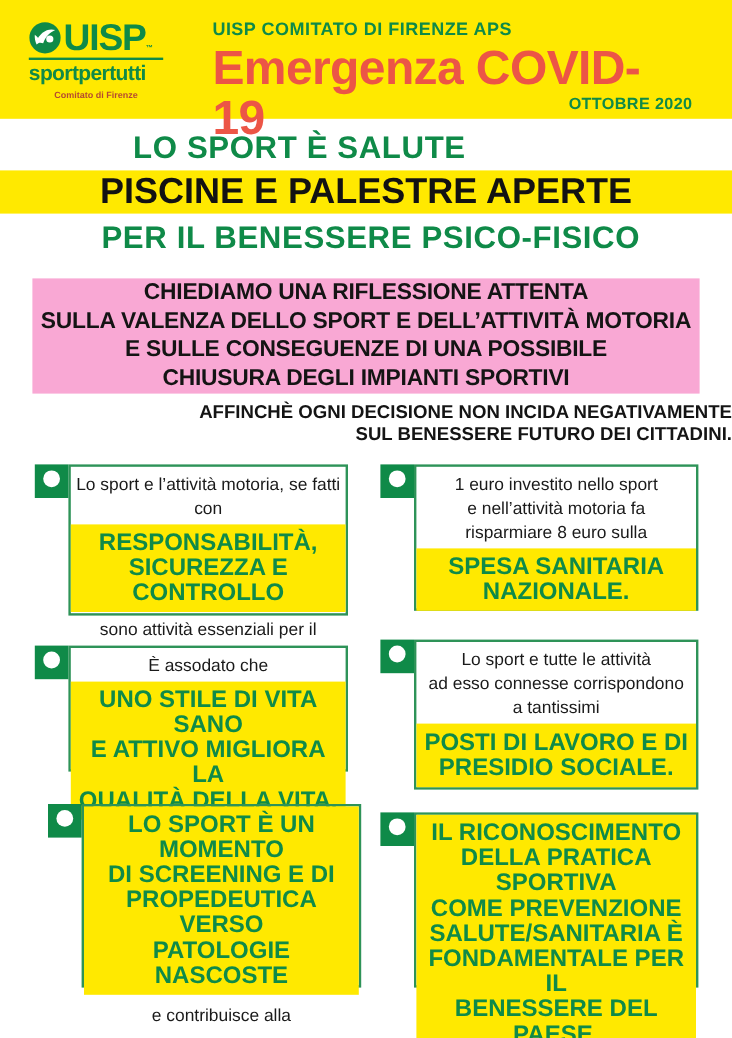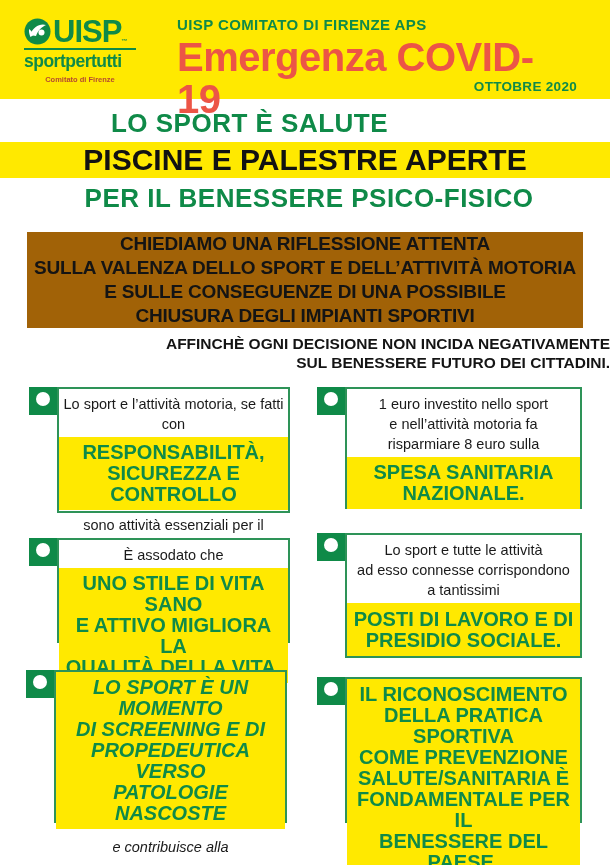--- a/index.html
+++ b/index.html
@@ -26,21 +26,21 @@
 
   
   .slogan1{position:absolute;left:0;top:108px;width:499px;text-align:center;
     color:#0F8A48;font-weight:bold;font-size:26px;letter-spacing:0.5px;}
   .open-banner{position:absolute;left:0;top:142px;width:610px;height:36px;background:#FFE900;}
   .open-banner-text{width:100%;text-align:center;color:#121212;font-weight:bold;font-size:30px;line-height:36px;letter-spacing:0px;}
   .slogan3{position:absolute;left:4px;top:183px;width:610px;text-align:center;
     color:#0F8A48;font-weight:bold;font-size:26px;letter-spacing:0.5px;}
 
   
-  .callout-box{position:absolute;left:27px;top:232px;width:556px;height:96px;background:#a16207;
+  .callout-box{position:absolute;left:27px;top:232px;width:556px;height:96px;background:#f9a8d4;
     display:flex;align-items:flex-start;justify-content:center;}
   .callout-text{text-align:center;color:#141414;font-weight:bold;font-size:19px;line-height:24px;letter-spacing:-0.2px;}
   .callout-subtext{position:absolute;left:0;top:334px;width:610px;text-align:right;
     color:#141414;font-weight:bold;font-size:15.5px;line-height:19px;}
 
   
   .card-wrap{position:absolute;}
   .bullet{position:absolute;left:0;top:0;width:28px;height:28px;background:#0F8A48;}
   .bullet-dot{position:absolute;left:7px;top:5px;width:14px;height:14px;border-radius:50%;background:#ffffff;}
   .card-box{margin-left:28px;height:100%;box-sizing:border-box;border:2px solid #2E9358;background:#ffffff;
@@ -138,21 +138,21 @@
       </span>
     <div class="card-box">
       <div class="card-text pre">Lo sport e tutte le attività
 ad esso connesse corrispondono
 a tantissimi</div>
       <div class="card-hl pre grow">POSTI DI LAVORO E DI
 PRESIDIO SOCIALE.</div>
     </div>
   </div>
 
-  <div class="card-wrap" style="left:26px;top:670px;width:261px;height:153px;font-style:italic;">
+  <div class="card-wrap" style="left:40px;top:670px;width:261px;height:153px;">
     <span class="bullet">
         <span class="bullet-dot"></span>
       </span>
     <div class="card-box">
       <div class="card-hl pre">LO SPORT È UN MOMENTO
 DI SCREENING E DI
 PROPEDEUTICA VERSO
 PATOLOGIE NASCOSTE</div>
       <div class="card-text pre grow post-loose">e contribuisce alla
 prevenzione sanitaria.</div>

